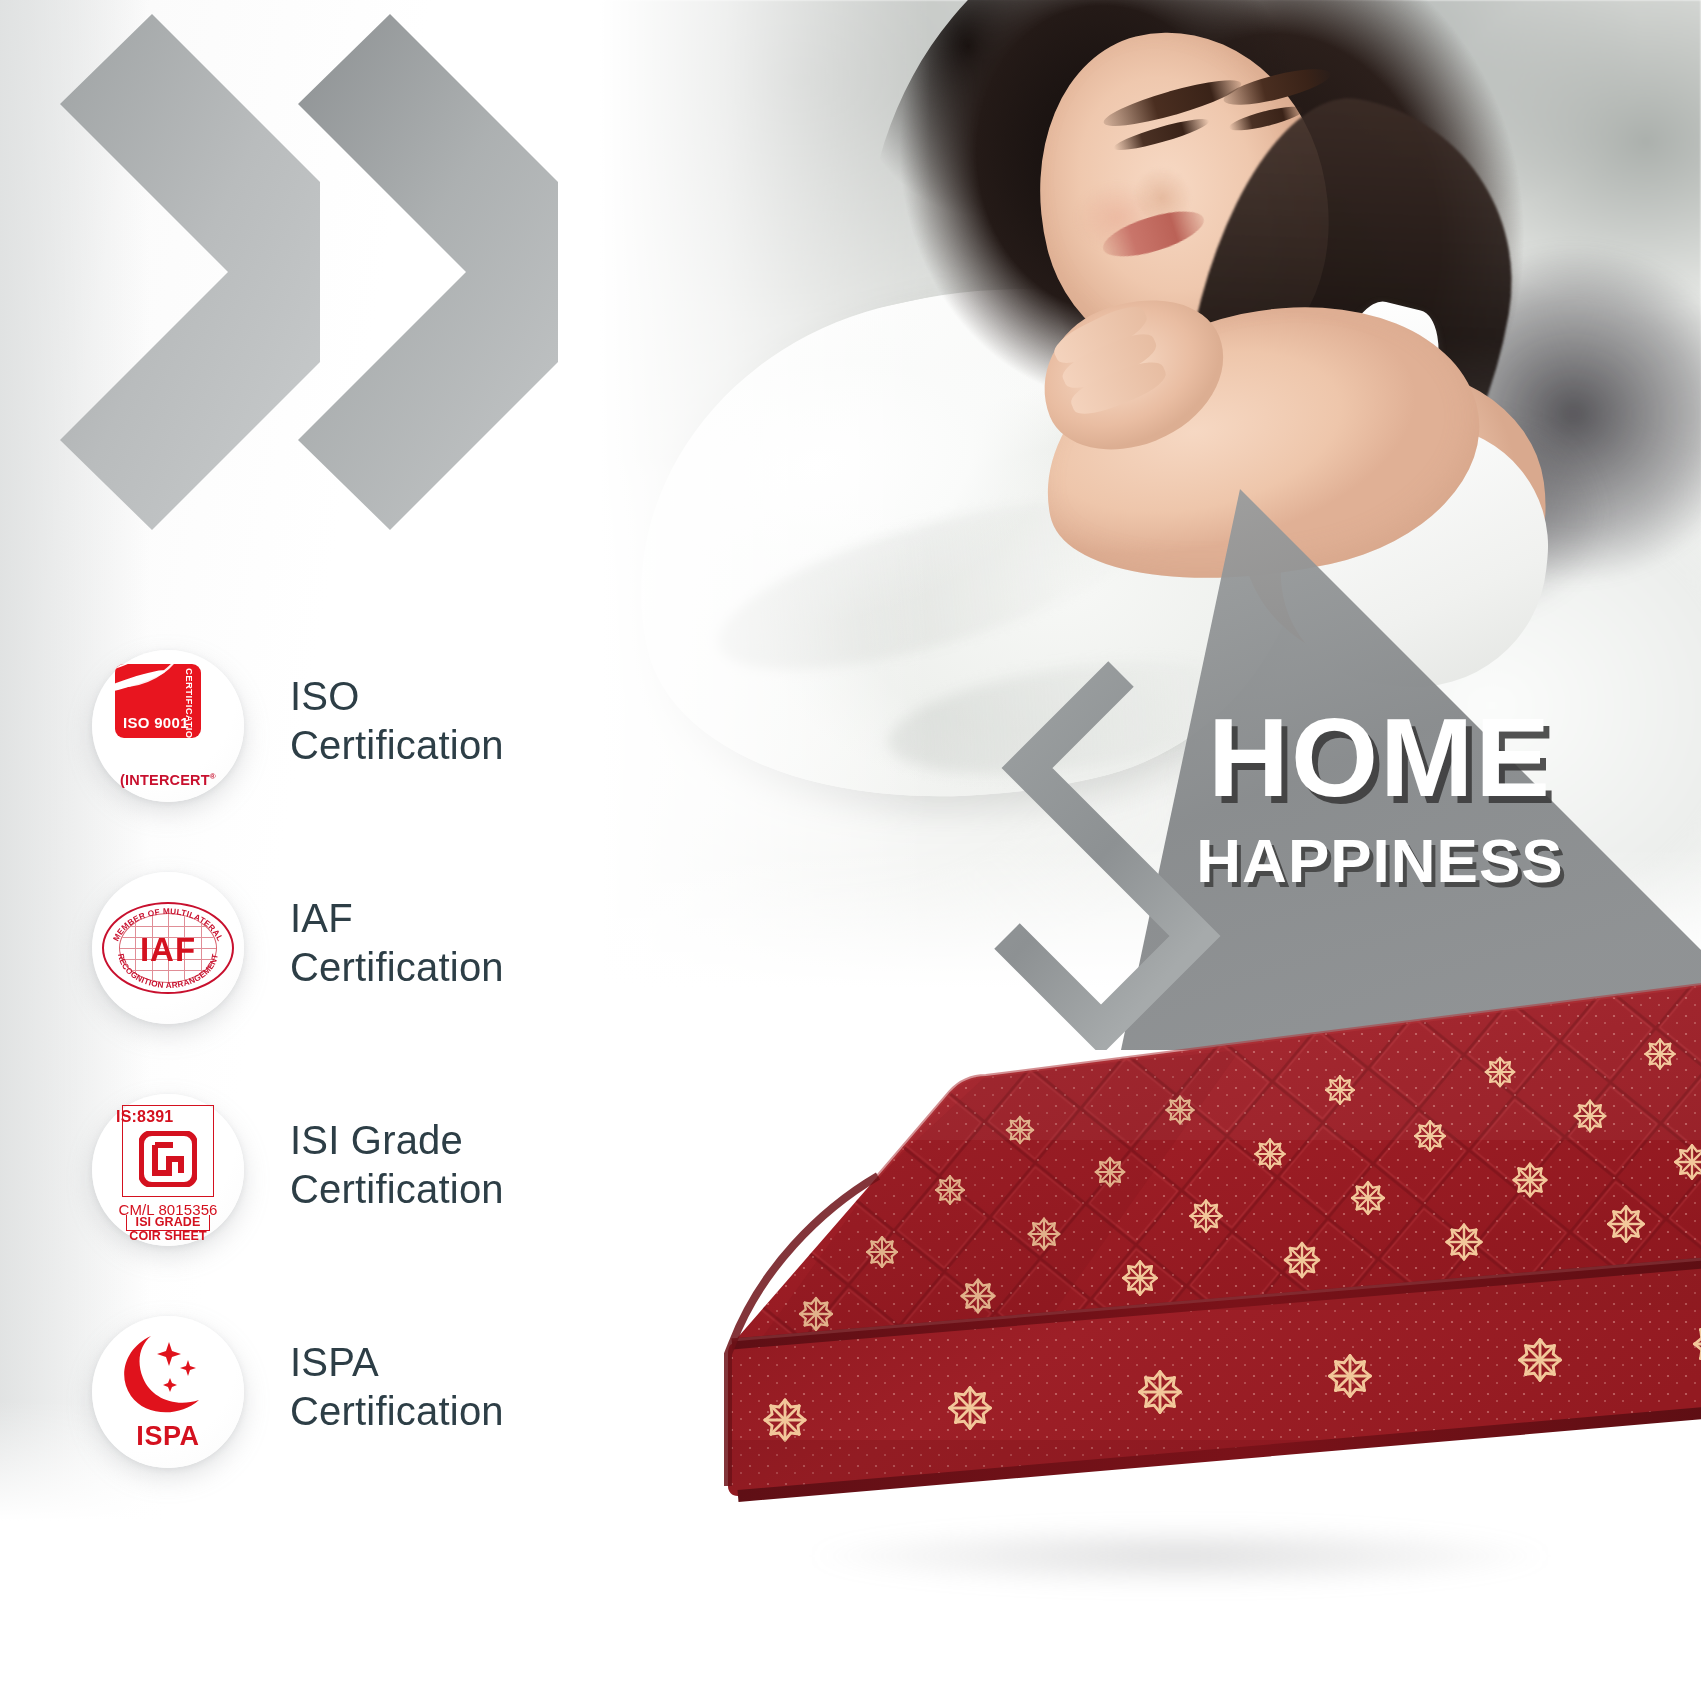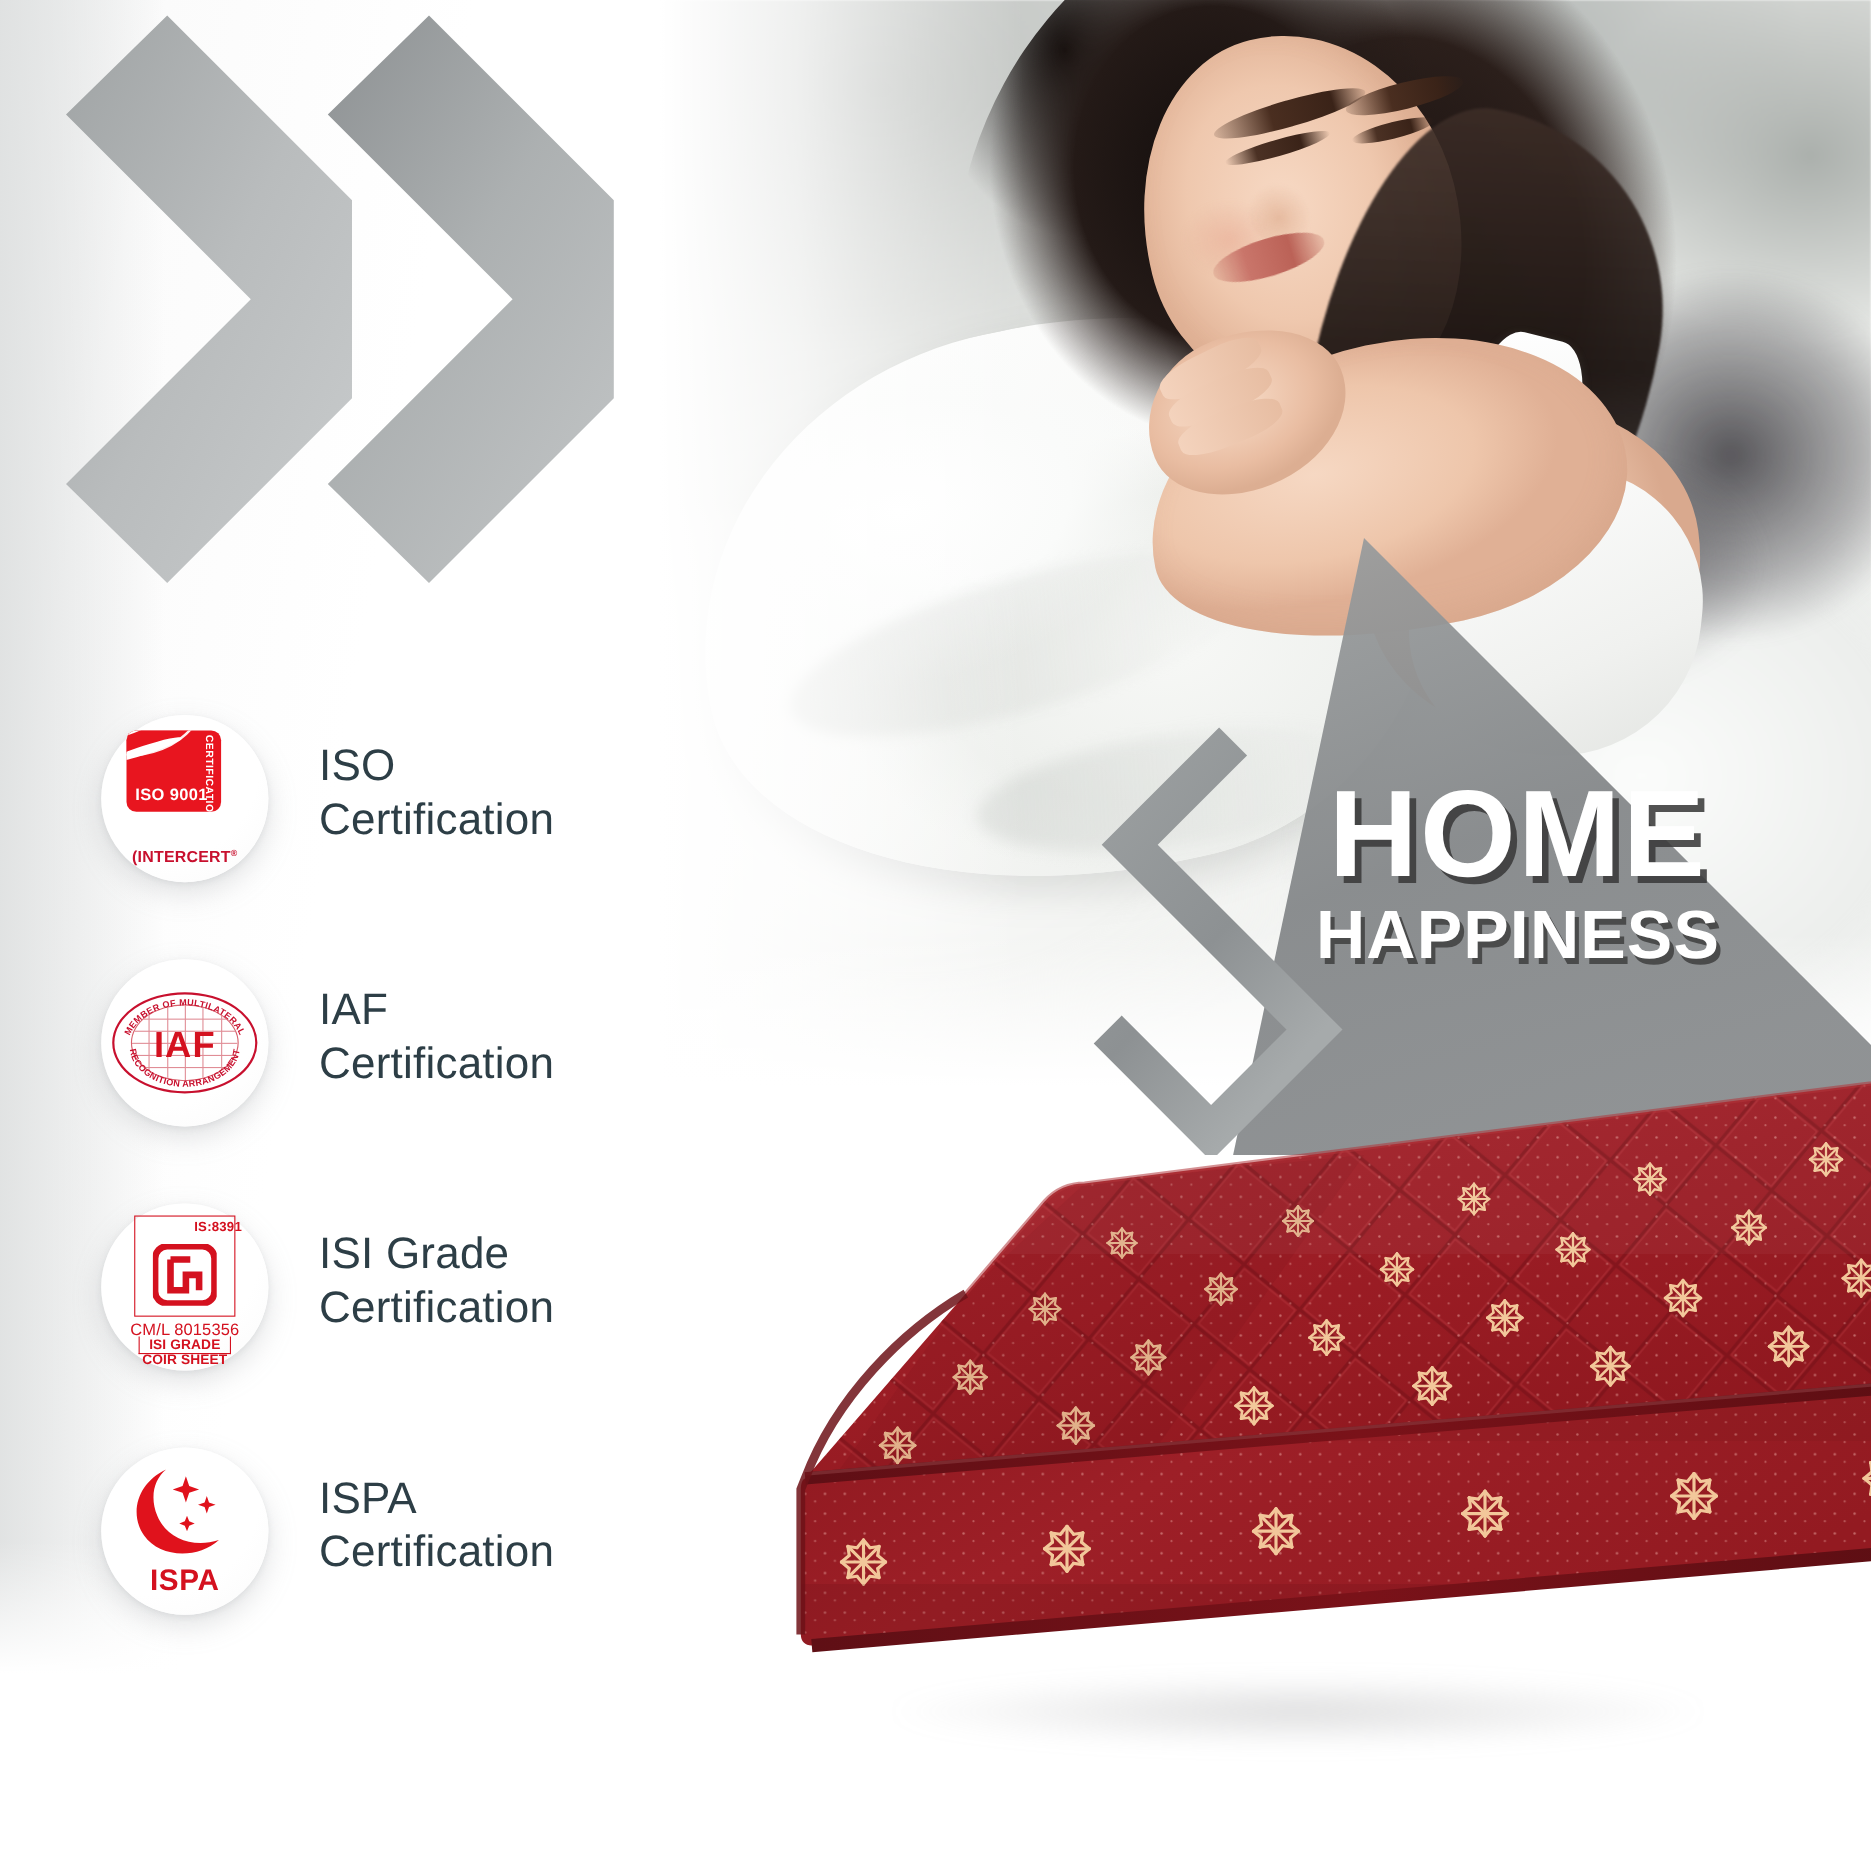--- a/index.html
+++ b/index.html
@@ -220,21 +220,21 @@
     font-family:"Liberation Sans", sans-serif;
     text-shadow:6px 7px 0 rgba(58,58,58,.88);
     letter-spacing:2px;
     margin-top:2px;
   }
   .hl-happiness {
     font-size:62px; font-weight:700; color:#ffffff;
     font-family:"Liberation Sans", sans-serif;
     text-shadow:4px 5px 0 rgba(60,60,60,.82);
     letter-spacing:1px;
-    margin-top:6px;
+    margin-top:16px;
   }
 
   
   .cert-list { position:absolute; left:92px; top:650px; width:520px; }
   .cert-row { position:relative; height:222px; }
   .cert-badge {
     position:absolute; left:0; top:0; width:152px; height:152px;
     border-radius:50%;
     background:radial-gradient(circle at 34% 28%, #ffffff 0%, #ffffff 62%, #fafafa 100%);
     box-shadow:0 10px 26px rgba(150,154,158,.28), 0 2px 6px rgba(150,154,158,.18);
@@ -307,22 +307,22 @@
     font-family:"Liberation Sans", sans-serif; line-height:1;
   }
 
   
   .isi-wrap { width:104px; height:130px; position:relative; }
   .isi-frame {
     position:absolute; left:6px; top:0; width:92px; height:92px;
     border:1.6px solid #d4111f;
   }
   .isi-top {
-    position:absolute; left:0; top:3px; width:104px; text-align:right;
-    color:#d4111f; font-size:12px; font-weight:700; letter-spacing:.2px;
+    position:absolute; left:0; top:3px; width:104px; text-align:left;
+    color:#d4111f; font-size:16px; font-weight:700; letter-spacing:.2px;
     font-family:"Liberation Sans", sans-serif;
   }
   .isi-mark {
     position:absolute; left:50%; top:26px; transform:translateX(-50%);
     width:58px; height:56px;
   }
   .isi-sub {
     position:absolute; left:0; top:96px; width:104px; text-align:center;
     color:#d4111f; font-size:15px; letter-spacing:.1px;
     font-family:"Liberation Sans", sans-serif;

